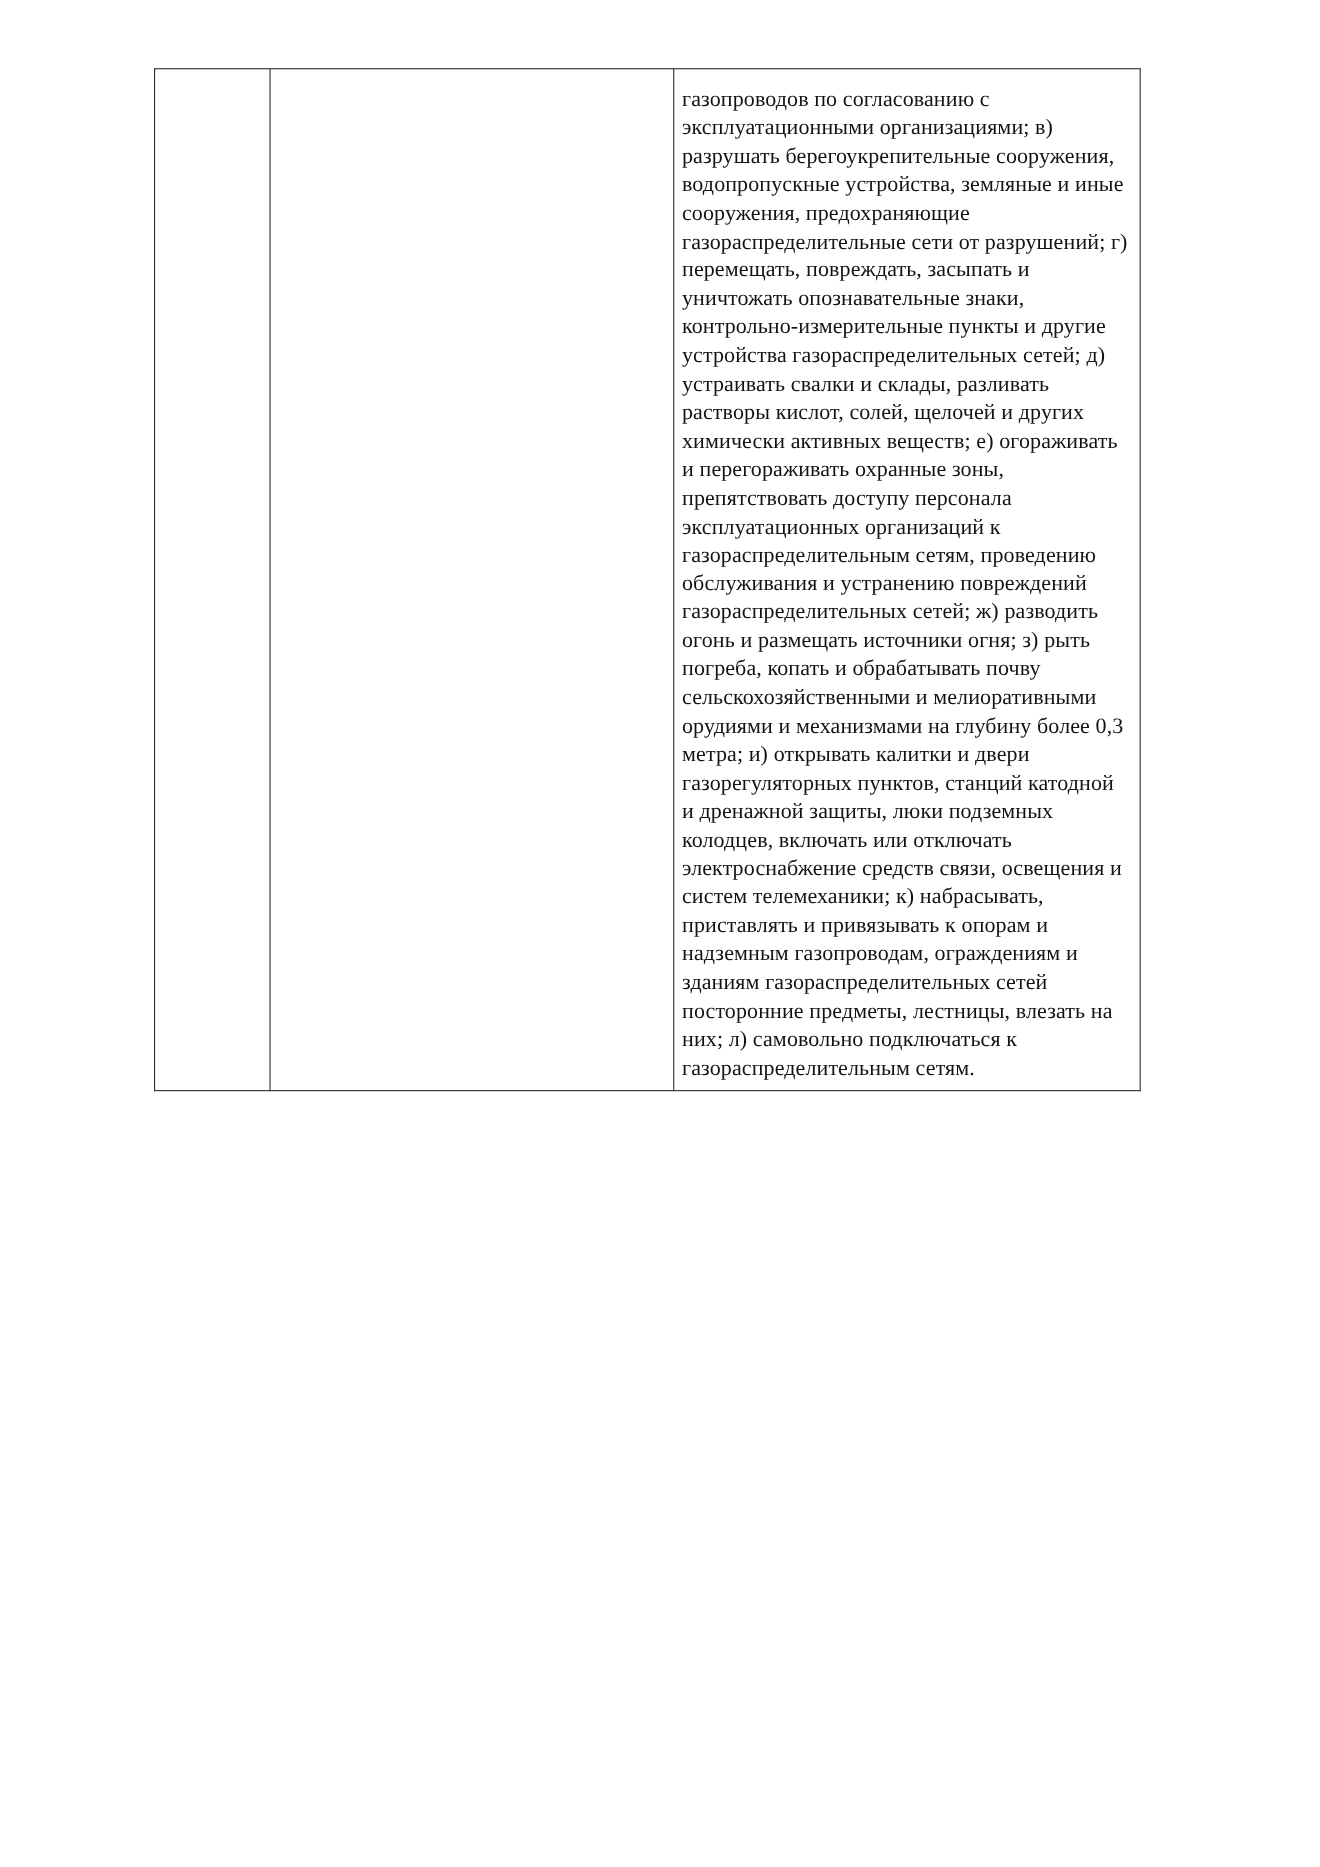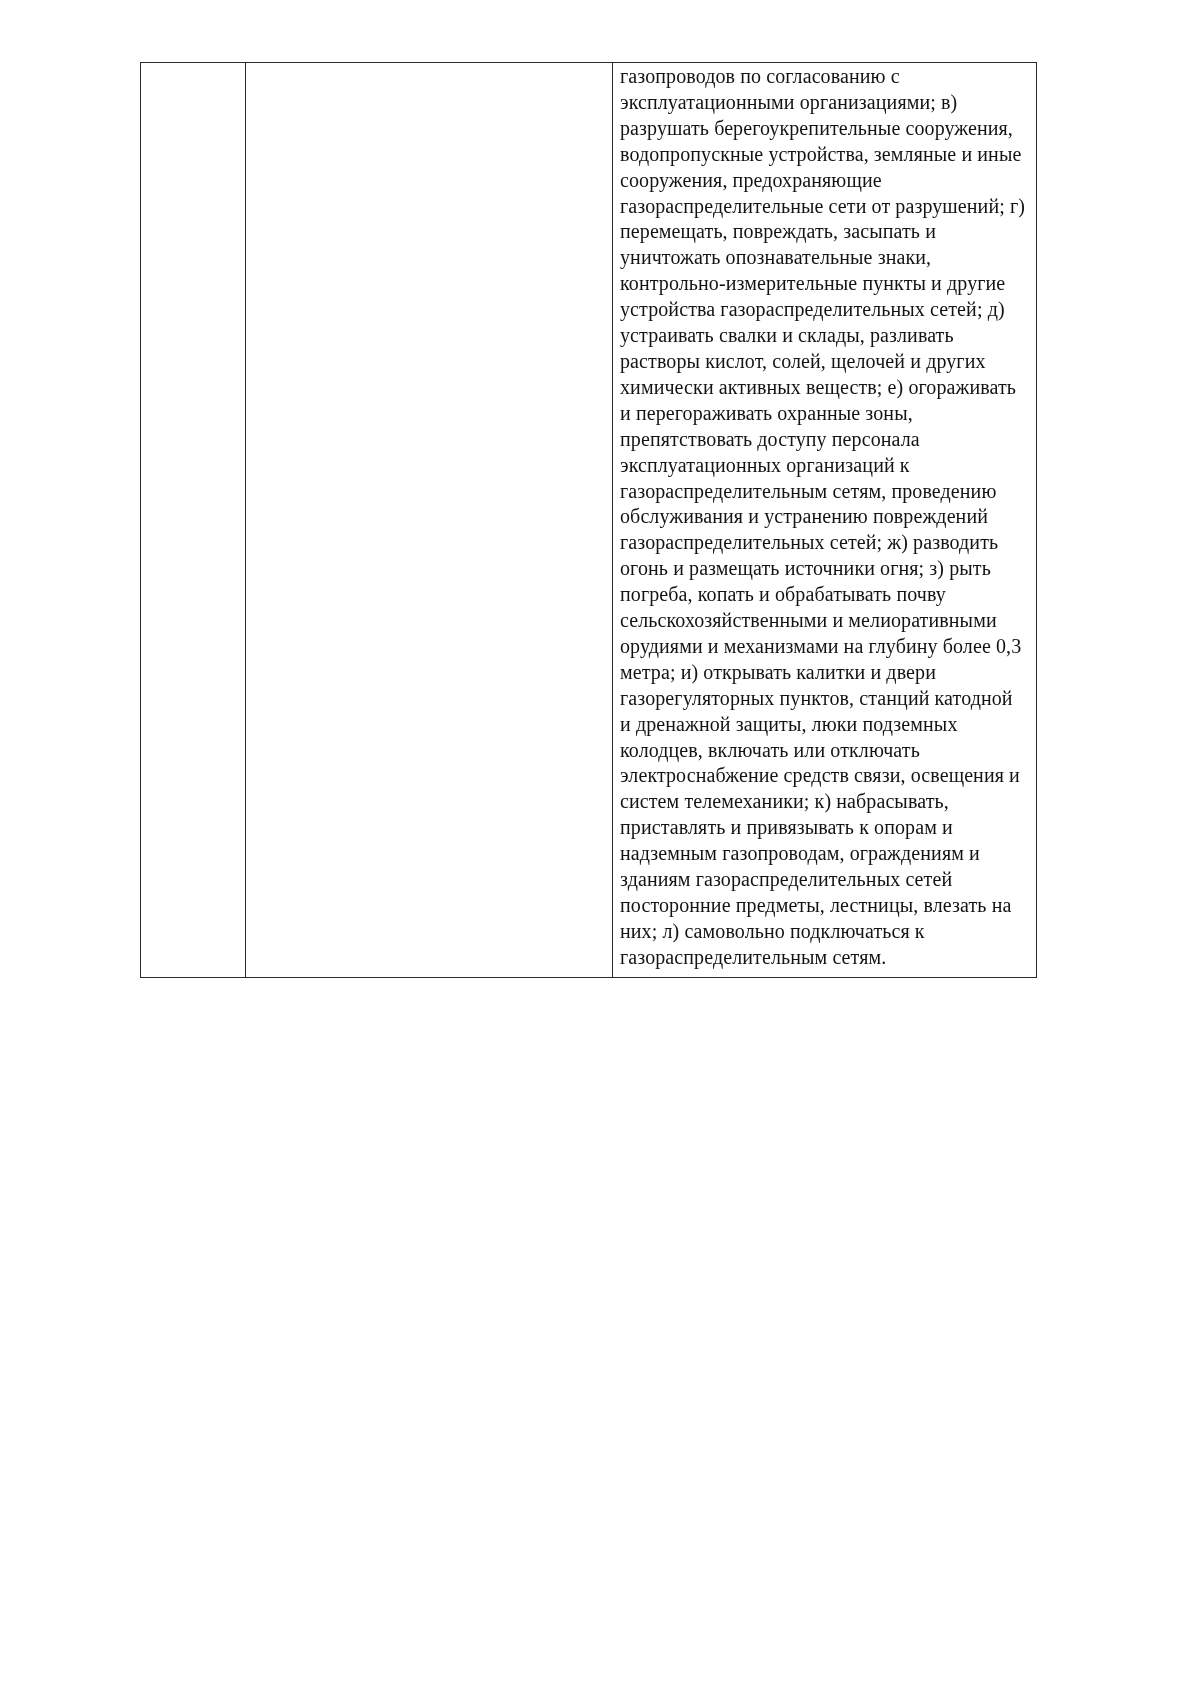--- a/index.html
+++ b/index.html
@@ -28,21 +28,21 @@
 
   table.doc-table td {
     border: 1px solid #2b2b2b;
     vertical-align: top;
   }
 
   td.cell-num   { width: 105px; }
   td.cell-label { width: 367px; }
   td.cell-text  {
     width: 424px;
-    padding: 1px 10px 6px 7px;
+    padding: 15px 10px 6px 7px;
     font-family: "Liberation Serif", serif;
     font-size: 20px;
     line-height: 25.9px;
     color: #131313;
     text-align: left;
     letter-spacing: 0.1px;
   }
 </style>
 </head>
 <body>

